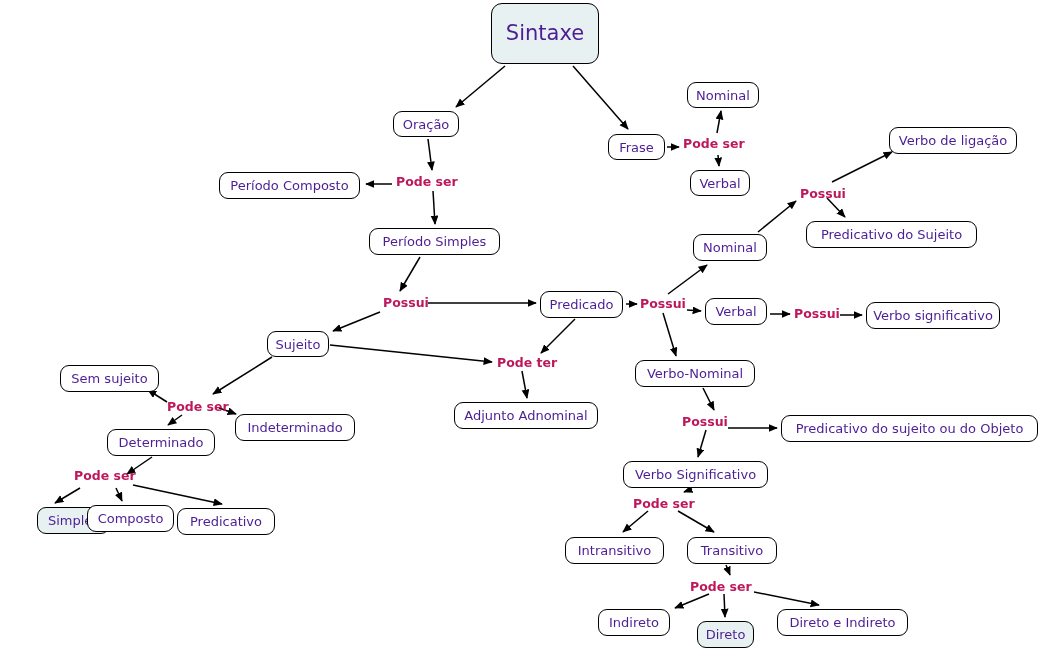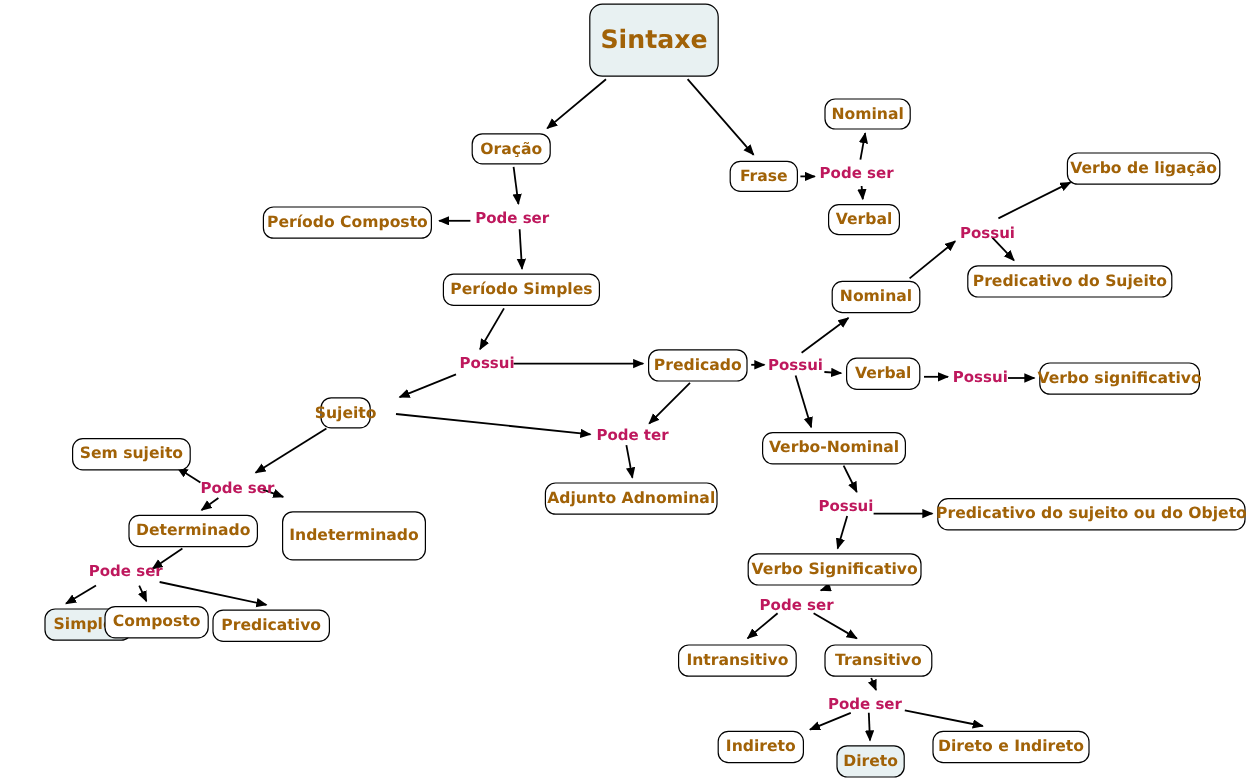--- a/index.html
+++ b/index.html
@@ -25,22 +25,22 @@
   }
   .node {
     position: absolute;
     box-sizing: border-box;
     display: flex;
     align-items: center;
     justify-content: center;
     border: 1.6px solid #000000;
     border-radius: 9px;
     background: #ffffff;
-    color: #a16207;
-    font-weight: bold;
+    color: #4c1d95;
+    font-weight: normal;
     font-size: 13px;
     line-height: 1;
     white-space: nowrap;
     padding: 12px 7px;
   }
   .node.root {
     background: #e8f1f2;
     border-width: 1.8px;
     border-radius: 11px;
     font-size: 21px;
@@ -115,25 +115,25 @@
   </svg>
 
   <div id="node-layer">
       <div class="node root" style="left: 491px; top: 3px; width: 108px; height: 61px;">Sintaxe</div>
       <div class="node" style="left: 393px; top: 111px; width: 66px; height: 26px;">Oração</div>
       <div class="node" style="left: 608px; top: 134px; width: 57px; height: 26px;">Frase</div>
       <div class="node" style="left: 687px; top: 82px; width: 72px; height: 26px;">Nominal</div>
       <div class="node" style="left: 690px; top: 170px; width: 60px; height: 26px;">Verbal</div>
       <div class="node" style="left: 219px; top: 172px; width: 141px; height: 27px;">Período Composto</div>
       <div class="node" style="left: 369px; top: 228px; width: 131px; height: 27px;">Período Simples</div>
-      <div class="node" style="left: 267px; top: 331px; width: 42px; height: 26px;">Sujeito</div>
+      <div class="node" style="left: 267px; top: 331px; width: 62px; height: 26px;">Sujeito</div>
       <div class="node" style="left: 540px; top: 291px; width: 83px; height: 27px;">Predicado</div>
       <div class="node" style="left: 454px; top: 402px; width: 144px; height: 27px;">Adjunto Adnominal</div>
       <div class="node" style="left: 60px; top: 365px; width: 99px; height: 27px;">Sem sujeito</div>
-      <div class="node" style="left: 235px; top: 414px; width: 120px; height: 41px; margin-top: 12px;">Indeterminado</div>
+      <div class="node" style="left: 235px; top: 414px; width: 120px; height: 27px;">Indeterminado</div>
       <div class="node" style="left: 107px; top: 429px; width: 108px; height: 27px;">Determinado</div>
       <div class="node tinted" style="left: 1px; top: 507px; width: 73px; height: 27px; margin-left: 36px;">Simples</div>
       <div class="node" style="left: 87px; top: 505px; width: 87px; height: 27px;">Composto</div>
       <div class="node" style="left: 177px; top: 508px; width: 98px; height: 27px;">Predicativo</div>
       <div class="node" style="left: 693px; top: 234px; width: 74px; height: 27px;">Nominal</div>
       <div class="node" style="left: 705px; top: 298px; width: 62px; height: 27px;">Verbal</div>
       <div class="node" style="left: 635px; top: 360px; width: 120px; height: 27px;">Verbo-Nominal</div>
       <div class="node" style="left: 889px; top: 127px; width: 128px; height: 27px;">Verbo de ligação</div>
       <div class="node" style="left: 806px; top: 221px; width: 171px; height: 27px;">Predicativo do Sujeito</div>
       <div class="node" style="left: 866px; top: 302px; width: 134px; height: 27px;">Verbo significativo</div>

